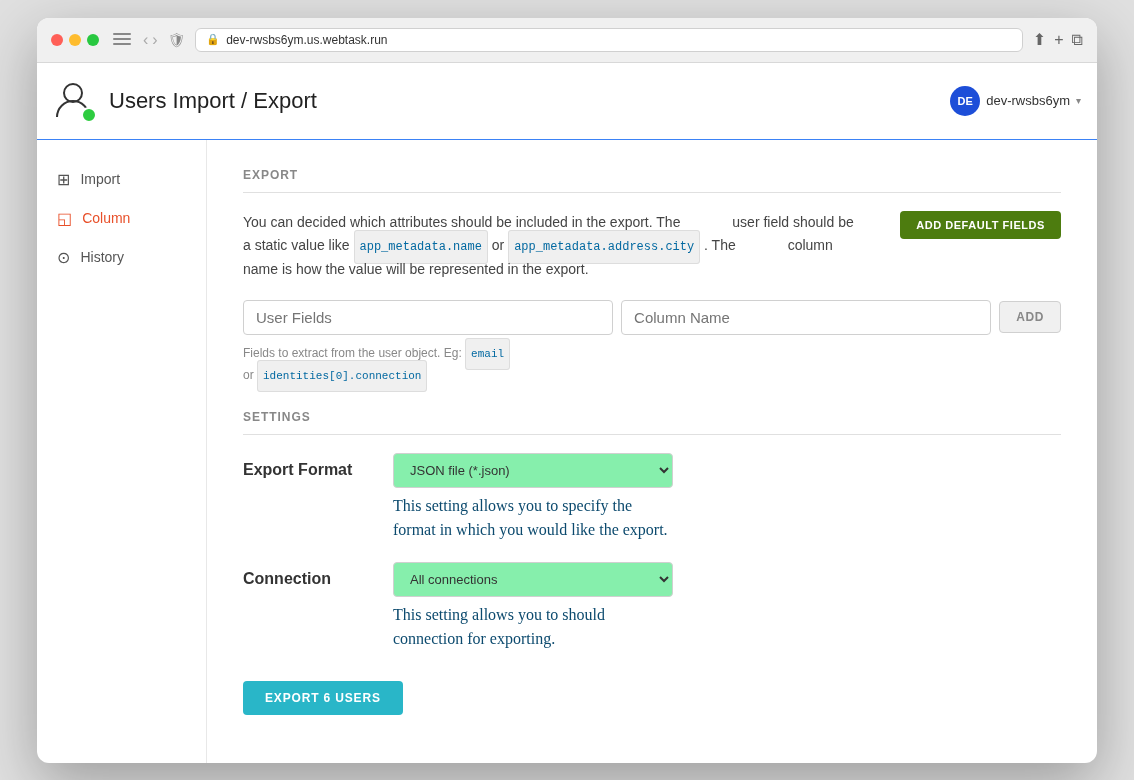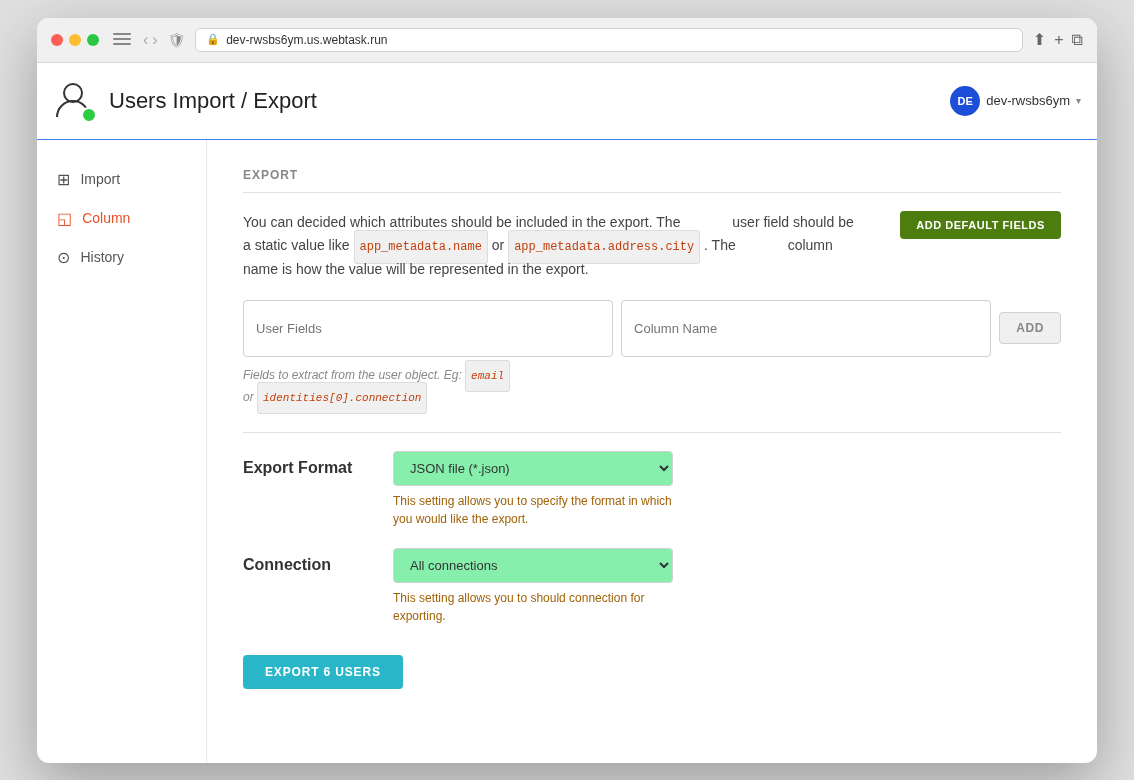--- a/index.html
+++ b/index.html
@@ -183,21 +183,21 @@
       max-width: 620px;
     }
     .description-text strong { font-weight: 400; margin-left: 48px; }
     code {
       background: #f0f0f0;
       border: 1px solid #ddd;
       border-radius: 3px;
       padding: 9px 5px;
       font-family: 'Courier New', monospace;
       font-size: 12px;
-      color: #c2410c;
+      color: #0369a1;
     }
     .btn-add-default {
       background: #4d7c0f;
       color: #fff;
       border: none;
       padding: 8px 16px;
       border-radius: 4px;
       font-size: 11px;
       font-weight: 700;
       letter-spacing: 0.05em;
@@ -208,22 +208,22 @@
     .fields-input-row {
       display: flex;
       align-items: center;
       gap: 8px;
       margin-bottom: 8px;
     }
     .fields-input {
       flex: 1;
       border: 1px solid #d0d0d0;
       border-radius: 4px;
-      padding: 20px 12px;
-      font-size: 13px;
+      padding: 8px 12px;
+      font-size: 15px;
       color: #aaa;
       background: #fff;
       outline: none;
     }
     .btn-add {
       background: #f0f0f0;
       color: #888;
       border: 1px solid #d0d0d0;
       padding: 8px 16px;
       border-radius: 4px;
@@ -234,21 +234,20 @@
     }
     .fields-hint {
       display: flex;
       gap: 40px;
       margin-bottom: 24px;
     }
     .hint-col {
       font-size: 12px;
       color: #888;
       line-height: 1.8;
-      font-style: italic;
     }
     .hint-col code { font-size: 11px; }
     .settings-section { margin-top: 4px; }
     .settings-row {
       display: flex;
       align-items: flex-start;
       gap: 20px;
       margin-bottom: 20px;
     }
     .settings-label {
@@ -267,24 +266,25 @@
       padding: 8px 12px;
       font-size: 13px;
       color: #333;
       background: #86efac;
       appearance: auto;
       outline: none;
       cursor: pointer;
       margin-bottom: 6px;
     }
     .settings-hint {
-      font-size: 12px;
-      color: #a16207;
+      font-size: 16px;
+      color: #0c4a6e;
       line-height: 1.5;
       max-width: 280px;
+      font-family: Liberation Serif, serif;
     }
     .btn-export {
       background: #29b6c8;
       color: #fff;
       border: none;
       padding: 10px 22px;
       border-radius: 4px;
       font-size: 12px;
       font-weight: 700;
       letter-spacing: 0.07em;
@@ -386,20 +386,21 @@
         </div>
 
         <div class="fields-hint">
           <div class="hint-col">
             <span>Fields to extract from the user object. Eg: </span><code>email</code><br>
             <span> or </span><code>identities[0].connection</code>
           </div>
         </div>
 
         <div class="settings-section">
+          <div class="section-title">SETTINGS</div>
           <hr class="section-divider">
 
           <div class="settings-row">
             <div class="settings-label">Export Format</div>
             <div class="settings-control">
               <select class="settings-select">
                 <option>JSON file (*.json)</option>
                 <option>CSV file (*.csv)</option>
               </select>
               <p class="settings-hint">This setting allows you to specify the format in which you would like the export.</p>

